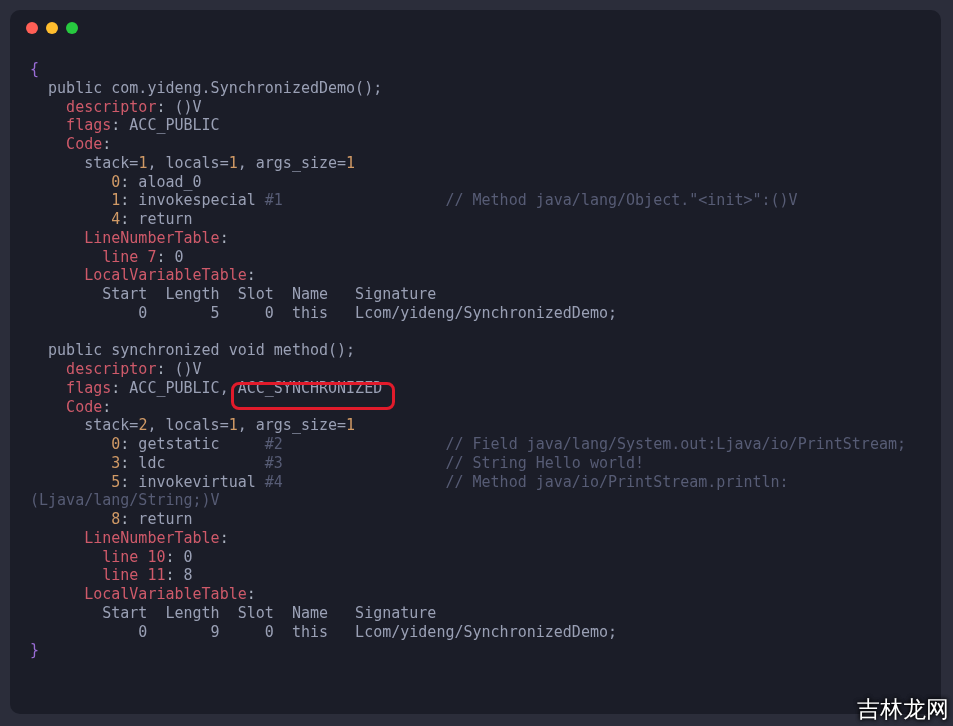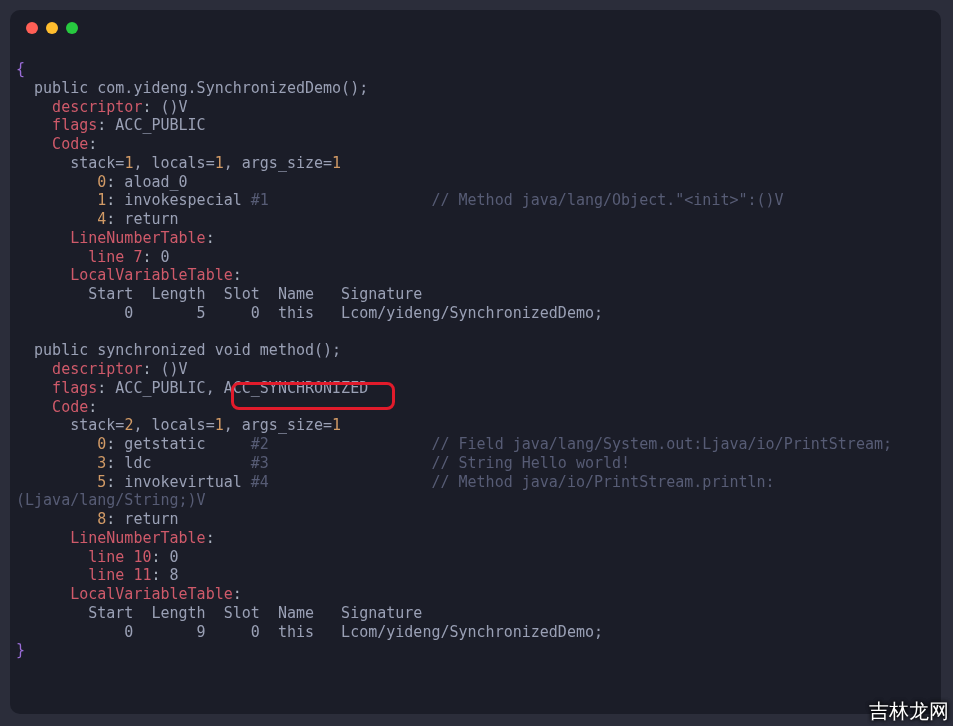--- a/index.html
+++ b/index.html
@@ -24,21 +24,21 @@
     display: flex;
     align-items: center;
     padding-left: 16px;
     gap: 8px;
   }
   .dot { width: 12px; height: 12px; border-radius: 50%; }
   .dot.red { background: #ff5f56; }
   .dot.yellow { background: #ffbd2e; }
   .dot.green { background: #27c93f; }
   .code {
-    padding: 14px 6px;
+    padding: 14px 20px;
     color: #9aa0b5;
     white-space: pre;
     position: relative;
   }
   .kw-red { color: #cf5a6a; }
   .num-lit { color: #d19a66; }
   .colon { color: #abb2bf; }
   .plain { color: #9aa0b5; }
   .comment { color: #575c75; }
   .purple { color: #9a6dd7; }
@@ -50,21 +50,21 @@
     top: 336px;
     width: 158px;
     height: 22px;
     pointer-events: none;
   }
   .watermark {
     position: absolute;
     right: 4px;
     bottom: 2px;
     font-family: sans-serif;
-    font-size: 20px;
+    font-size: 23px;
     color: #fff;
     text-shadow: 0 0 4px #000, 0 0 4px #000;
     pointer-events: none;
   }
 </style>
 </head>
 <body>
 
 <div class="window">
   <div class="titlebar">

